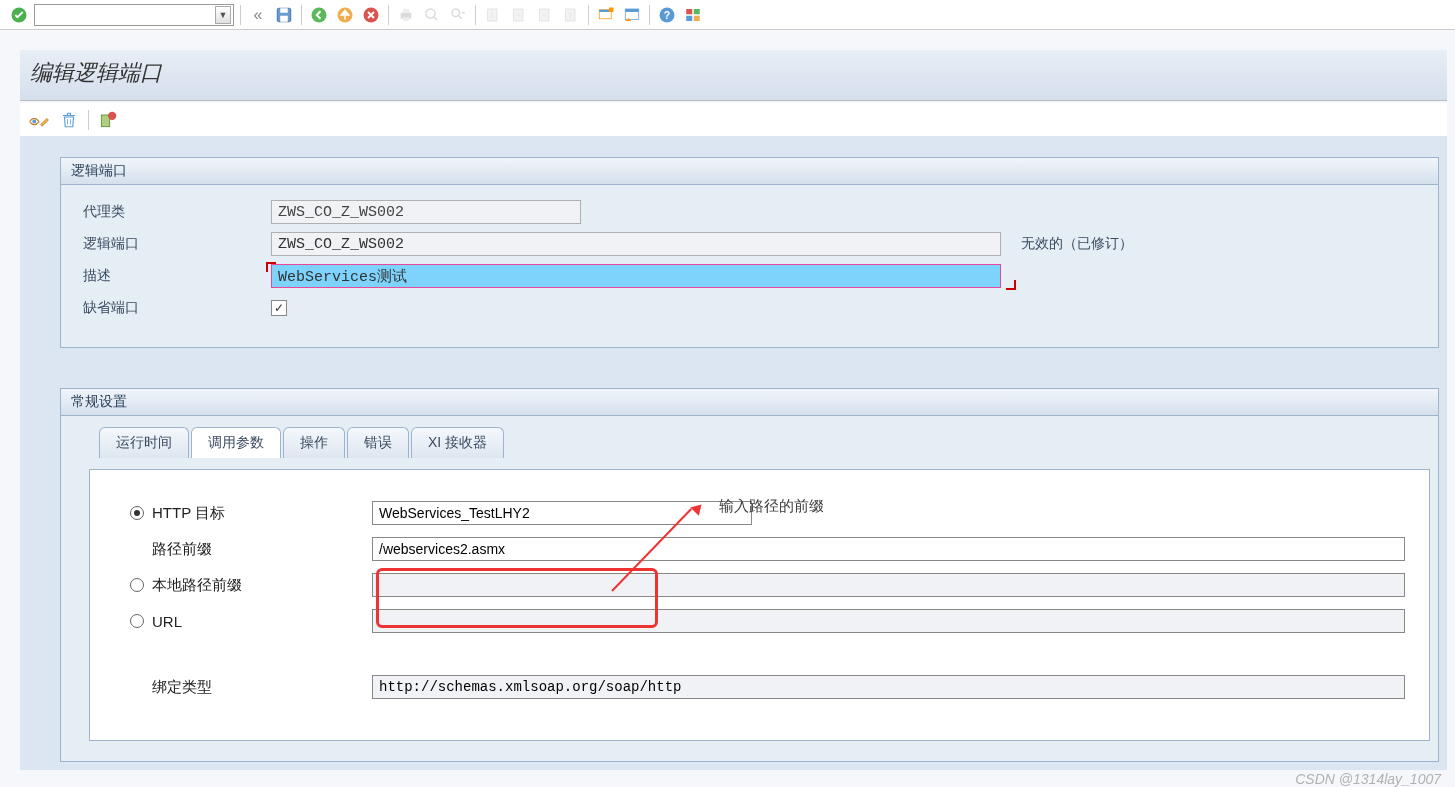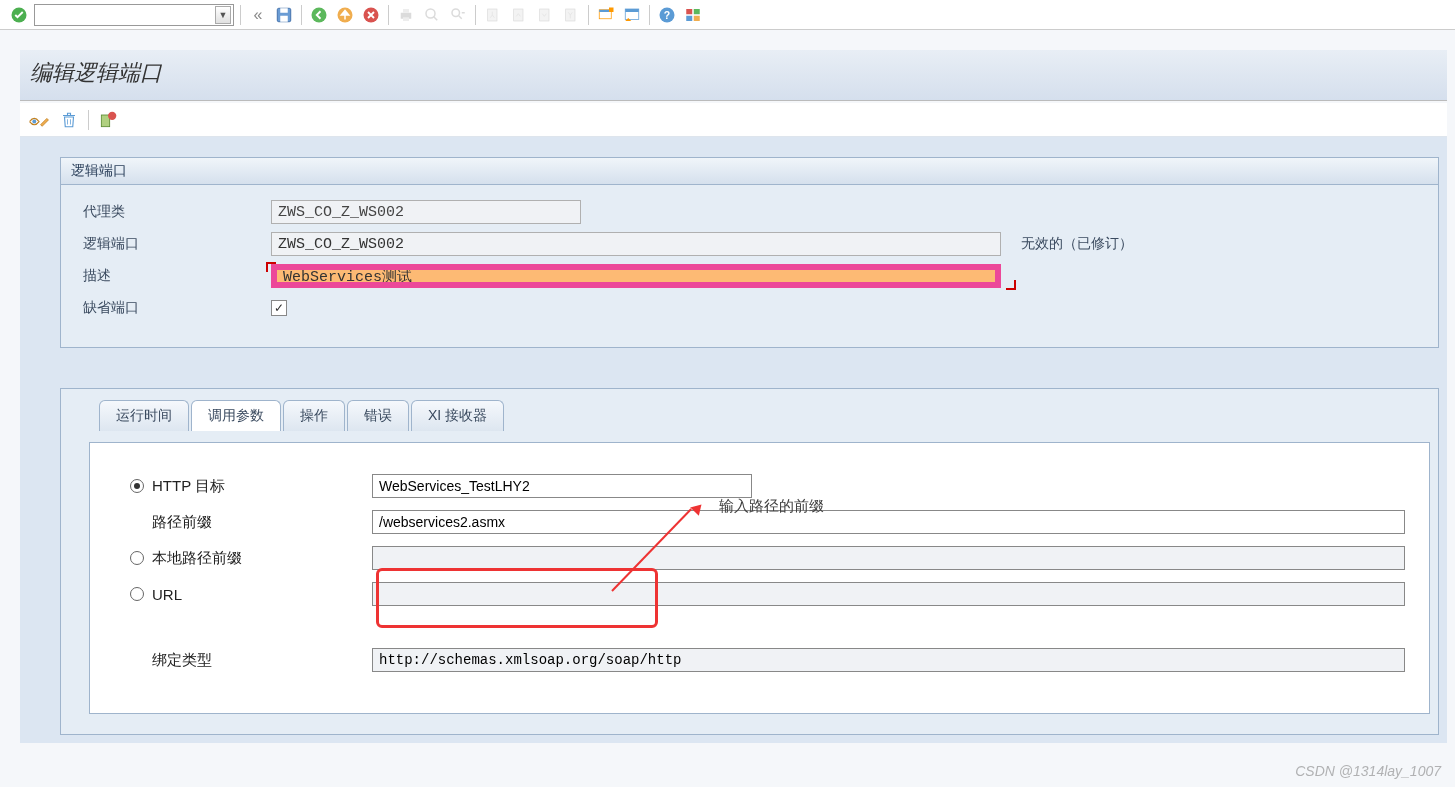--- a/index.html
+++ b/index.html
@@ -28,21 +28,21 @@
     
     .group { border: 1px solid #9fb4cc; background: #e5edf5; margin-bottom: 40px; }
     .group-header { background: linear-gradient(to bottom, #f0f5fa, #d5e0ed); padding: 4px 10px; border-bottom: 1px solid #9fb4cc; font-size: 14px; color: #2a3f5a; }
     .group-body { padding: 14px 20px 20px 20px; }
     
     .form-row { display: flex; align-items: center; margin-bottom: 6px; min-height: 26px; }
     .form-label { width: 190px; color: #3a4a5f; font-size: 14px; padding-left: 2px; }
     .form-input { height: 24px; padding: 2px 6px; border: 1px solid #b0b0b0; background: #fff; font-family: "Courier New", monospace; font-size: 15px; color: #333; }
     .readonly-input { background: #f0f2f5; color: #444; }
     .long-input { background: #f0f2f5; flex: 1; max-width: 730px; }
-    .desc-input { flex: 1; max-width: 730px; background: #fdba74; border: 6px solid #ec4899; }
+    .desc-input { flex: 1; max-width: 730px; background: #7dd3fc; border: 1px solid #ec4899; }
     .desc-wrapper { position: relative; display: flex; flex: 1; max-width: 740px; }
     .bracket { position: absolute; width: 10px; height: 10px; }
     .bracket-tl { top: -2px; left: -5px; border-top: 2px solid #c00; border-left: 2px solid #c00; }
     .bracket-br { bottom: -2px; right: -5px; border-bottom: 2px solid #c00; border-right: 2px solid #c00; }
     .status-text { margin-left: 20px; color: #3a4a5f; font-size: 14px; }
     .checkbox { width: 16px; height: 16px; border: 1px solid #888; background: #fff; display: flex; align-items: center; justify-content: center; font-size: 12px; color: #333; }
     
     
     .tabs { display: flex; margin: 10px 0 0 30px; }
     .tab { padding: 6px 16px; background: linear-gradient(to bottom, #f5f8fc, #dde6f0); border: 1px solid #9fb4cc; border-bottom: none; border-radius: 6px 6px 0 0; margin-right: 2px; font-size: 14px; color: #3a4a5f; cursor: pointer; position: relative; top: 1px; }
@@ -57,21 +57,21 @@
     .full-input { flex: 1; border: 1px solid #888; height: 24px; padding: 2px 6px; font-size: 14px; font-family: Arial,sans-serif; margin-right: 4px; }
     .readonly-full { background: #f0f2f5; }
     .mono-input { font-family: "Courier New", monospace; font-size: 14px; }
     
     
     .red-box { position: absolute; border: 3px solid #e33; border-radius: 6px; pointer-events: none; }
     .red-arrow-line { position: absolute; height: 2px; background: #e33; transform-origin: left center; }
     .red-arrow-head { position: absolute; width: 0; height: 0; border-left: 10px solid #e33; border-top: 6px solid transparent; border-bottom: 6px solid transparent; }
     .red-text { position: absolute; color: #404040; font-size: 15px; }
     
-    .watermark { position: absolute; bottom: 8px; right: 14px; color: rgba(120,120,120,0.55); font-size: 14px; font-style: italic; }
+    .watermark { position: absolute; bottom: 0; right: 14px; color: rgba(120,120,120,0.55); font-size: 14px; font-style: italic; }
   </style>
 </head>
 <body>
 
 <div class="top-toolbar">
   <span class="tb-icon check-icon">
     <svg viewBox="0 0 24 24">
         <circle cx="12" cy="12" r="10" fill="#4caf50"></circle>
         <path d="M7 12l3 3 7-7" stroke="#fff" stroke-width="2.5" fill="none"></path>
       </svg>
@@ -235,20 +235,21 @@
           </div>
         </div>
         <div class="form-row">
           <span class="form-label">缺省端口</span>
           <span class="checkbox">✓</span>
         </div>
       </div>
     </div>
 
     <div class="group" style="margin-bottom:0">
+      <div class="group-header">常规设置</div>
       <div class="group-body" style="padding:0 8px 20px 8px">
         <div class="tabs">
           <div class="tab">运行时间</div>
           <div class="tab active">调用参数</div>
           <div class="tab">操作</div>
           <div class="tab">错误</div>
           <div class="tab">XI 接收器</div>
         </div>
         <div class="tab-content">
           <div class="radio-row">

